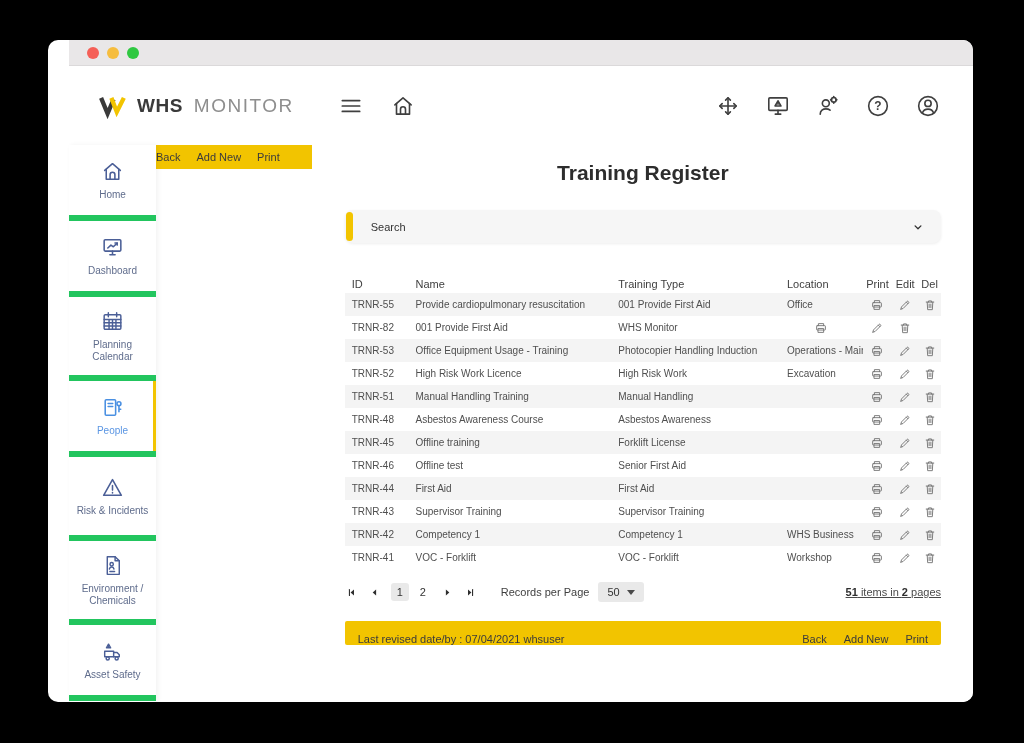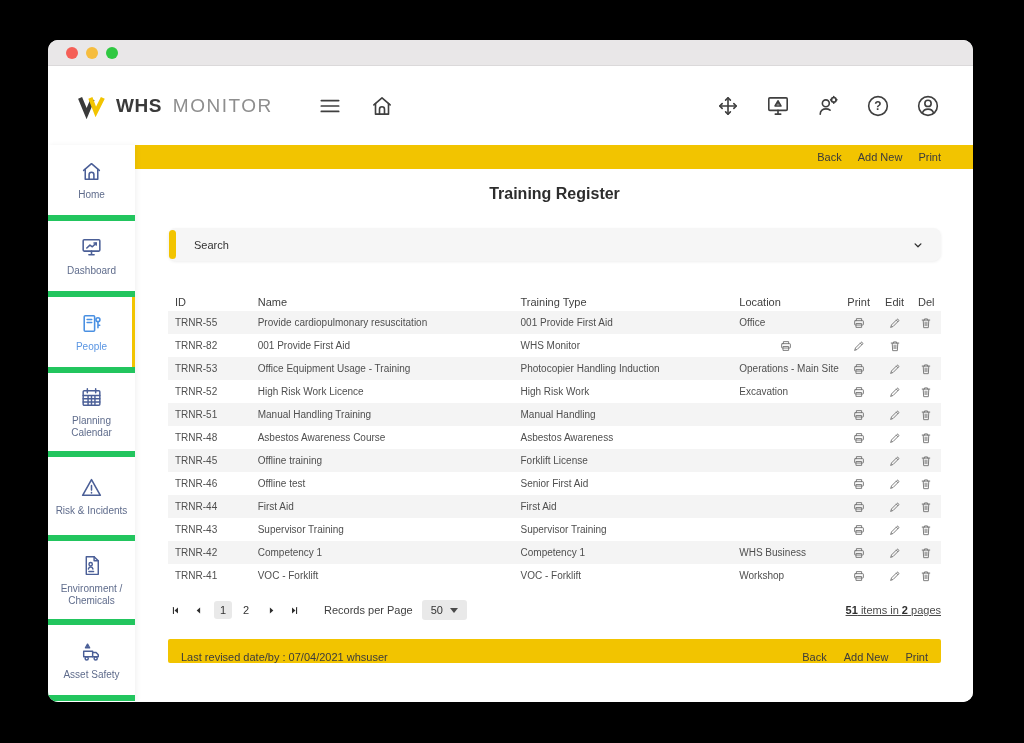--- a/index.html
+++ b/index.html
@@ -8,21 +8,21 @@
     --side-blue:#4b5f97;
     --side-label:#5f6c8c;
     --active-blue:#4a90e2;
     --active-label:#5b96e3;
   }
   *{box-sizing:border-box;}
   html,body{width:1024px;height:743px;margin:0;background:#000;overflow:hidden;
     font-family:"Liberation Sans",sans-serif;}
   .window{position:absolute;left:48px;top:40px;width:925px;height:662px;background:#fff;
     border-radius:10px;overflow:hidden;display:flex;flex-direction:column;
-    box-shadow:0 12px 40px rgba(0,0,0,.6);}
+    box-shadow:0 12px 40px rgba(0,0,0,.6);padding-left:21px;}
   
   .titlebar{height:26px;flex:0 0 auto;background:#e9e7e8;border-bottom:1px solid #dbd9da;
     display:flex;align-items:center;padding-left:18px;gap:8px;}
   .light{width:12px;height:12px;border-radius:50%;cursor:pointer;}
   .light.red{background:#f55f57;}.light.yel{background:#f6bd3e;}.light.grn{background:#2fc841;}
   
   .app-header{height:79px;flex:0 0 auto;background:#fff;display:flex;align-items:center;
     padding:0 32px 0 27px;}
   .logo{display:flex;align-items:center;gap:7px;}
   .logo svg{width:34px;height:26px;}
@@ -44,26 +44,26 @@
   .side-item.tall{height:78px;}
   .side-fill{background:#fff;flex:1;}
   .side-icon{width:25px;height:25px;color:var(--side-blue);}
   .side-icon svg{width:100%;height:100%;}
   .side-label{font-size:10px;color:var(--side-label);text-align:center;line-height:1.25;}
   .side-item.active .side-icon{color:var(--active-blue);}
   .side-item.active .side-label{color:var(--active-label);}
   .side-item.active::after{content:"";position:absolute;right:0;top:0;bottom:0;width:3px;
     background:var(--yellow);}
   
-  .main{flex:1;min-width:0;background:#fff;display:flex;flex-direction:column;}
+  .main{flex:1;min-width:0;background:#fff;display:flex;flex-direction:row;}
   .cmdbar{height:24px;flex:0 0 auto;background:var(--yellow);display:flex;align-items:center;
     justify-content:flex-end;gap:16px;padding-right:32px;}
   .cmd-link{font-size:11px;color:#3b3b3b;cursor:pointer;}
   .content{flex:1;padding:0 32px 0 33px;display:flex;flex-direction:column;min-height:0;}
-  .page-title{margin-top:16px;text-align:center;font-size:16px;font-weight:700;color:#2d2d2d;}
+  .page-title{margin-top:16px;text-align:center;font-size:21px;font-weight:700;color:#2d2d2d;}
   
   .search-panel{margin-top:25px;height:33px;flex:0 0 auto;background:#f6f6f6;border-radius:8px;
     position:relative;display:flex;align-items:center;padding:0 16px 0 18px;cursor:pointer;
     box-shadow:0 1px 3px rgba(0,0,0,.07);}
   .search-accent{position:absolute;left:1px;top:2px;bottom:2px;width:7px;border-radius:6px;
     background:var(--yellow);}
   .search-label{font-size:11px;color:#333;margin-left:8px;}
   .search-chevron{margin-left:auto;width:14px;height:14px;color:#2f2f2f;}
   .search-chevron svg{width:100%;height:100%;}
   
@@ -292,31 +292,31 @@
               <use href="#sym-home-icon"></use>
             </svg></span>
           <div class="side-label">Home</div>
         </div>
         <div class="side-item">
           <span class="side-icon"><svg>
               <use href="#sym-dashboard-icon"></use>
             </svg></span>
           <div class="side-label">Dashboard</div>
         </div>
+        <div class="side-item tall">
+          <span class="side-icon"><svg>
+              <use href="#sym-planning-calendar-icon"></use>
+            </svg></span>
+          <div class="side-label">Planning Calendar</div>
+        </div>
         <div class="side-item active">
           <span class="side-icon"><svg>
               <use href="#sym-people-icon"></use>
             </svg></span>
           <div class="side-label">People</div>
-        </div>
-        <div class="side-item tall">
-          <span class="side-icon"><svg>
-              <use href="#sym-planning-calendar-icon"></use>
-            </svg></span>
-          <div class="side-label">Planning Calendar</div>
         </div>
         <div class="side-item tall">
           <span class="side-icon"><svg>
               <use href="#sym-risk-incidents-icon"></use>
             </svg></span>
           <div class="side-label">Risk &amp; Incidents</div>
         </div>
         <div class="side-item tall">
           <span class="side-icon"><svg>
               <use href="#sym-environment-chemicals-icon"></use>

